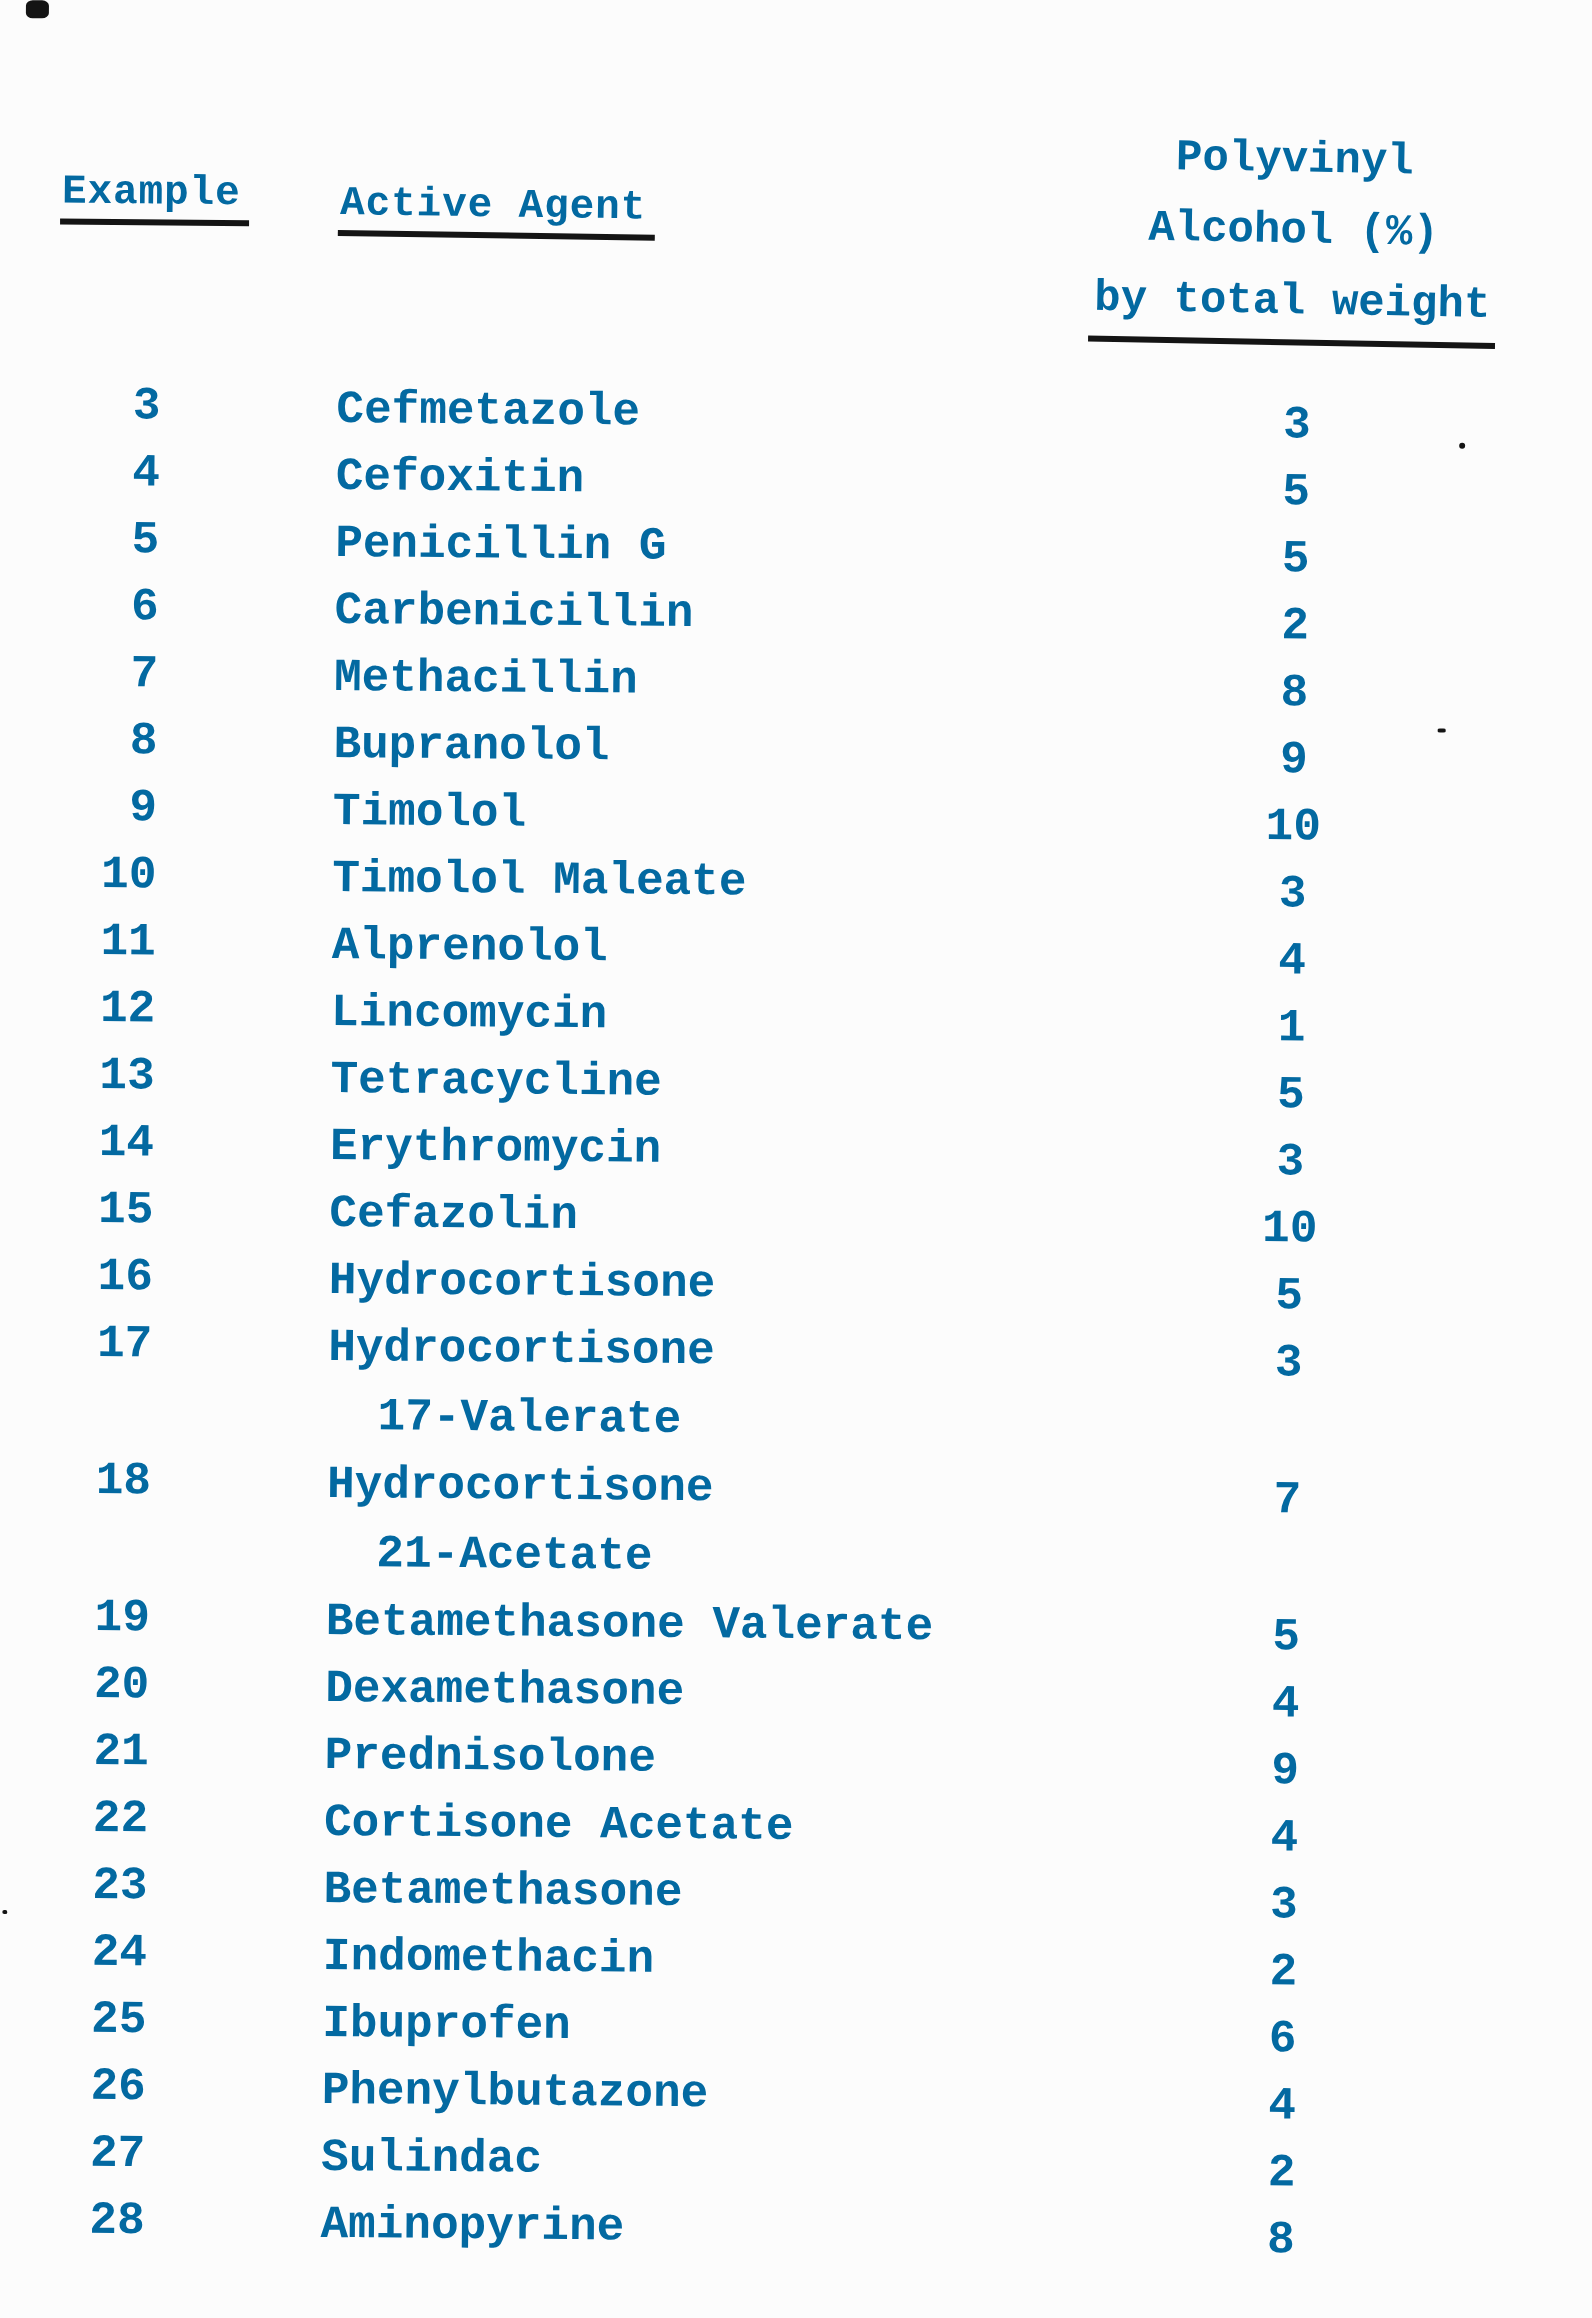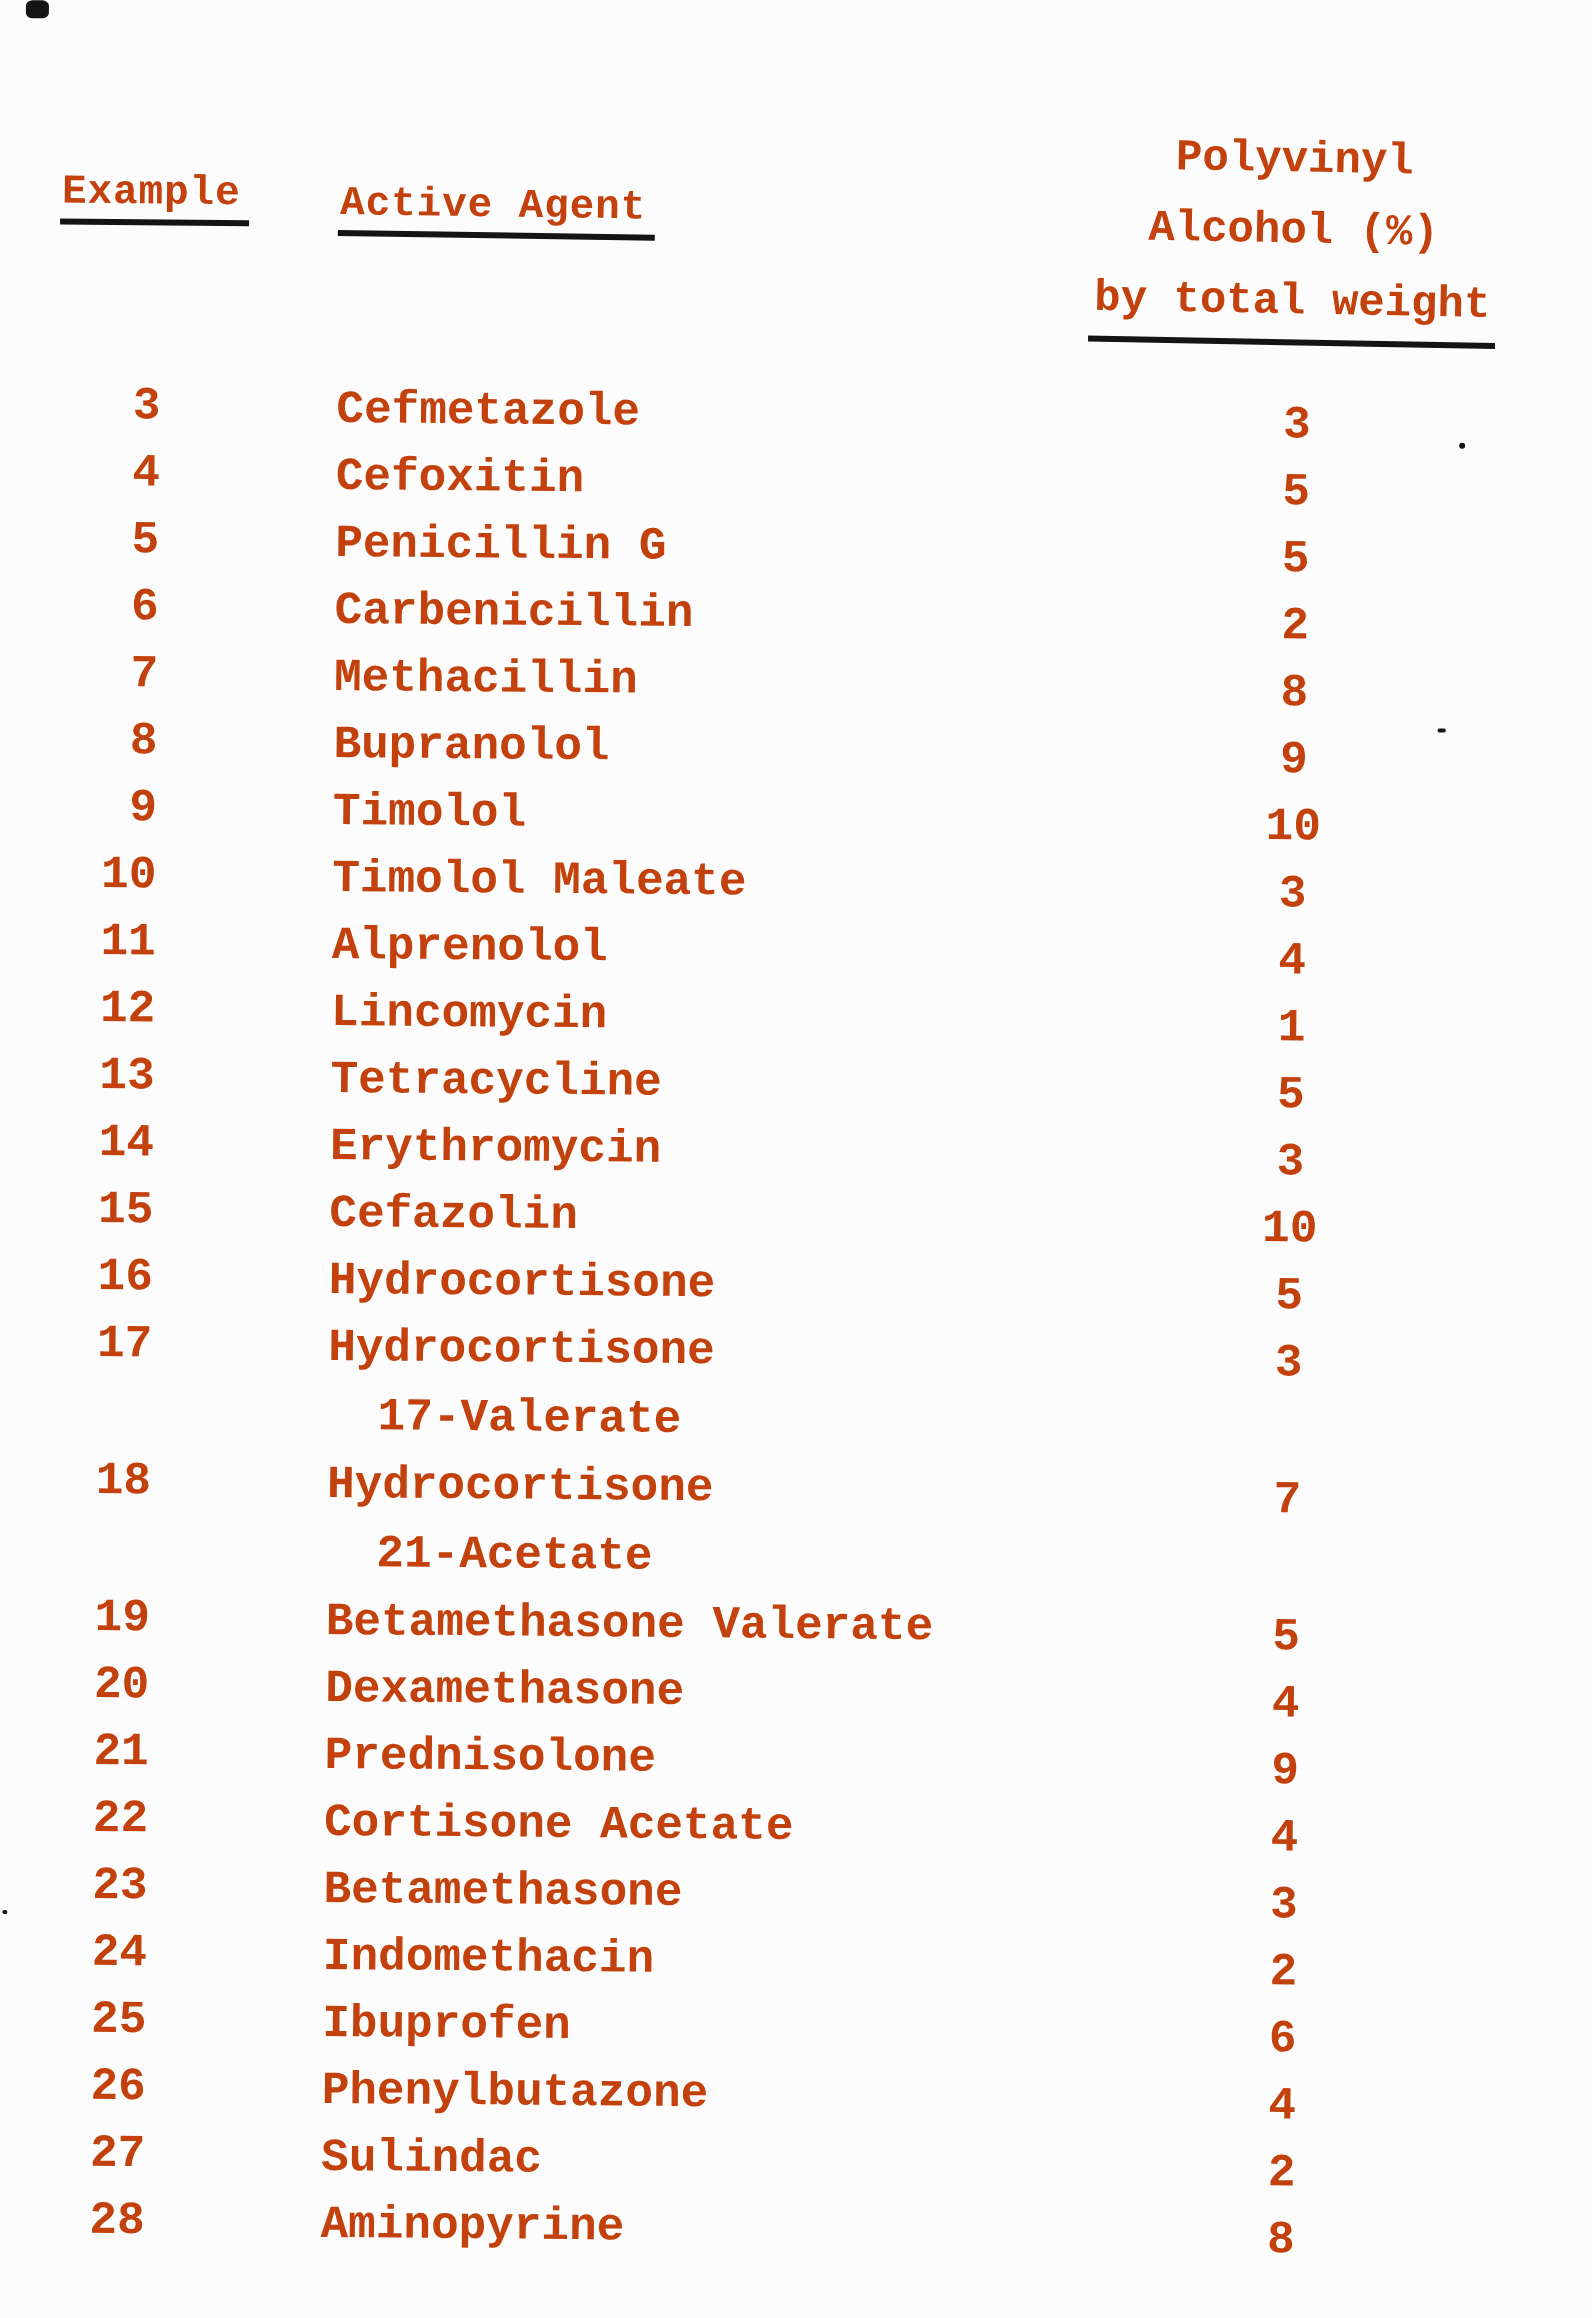--- a/index.html
+++ b/index.html
@@ -4,21 +4,21 @@
 <title>Scanned patent table — Active Agents / Polyvinyl Alcohol %</title>
 <style>
   html,body{margin:0;padding:0;background:#e8e8e8;}
   .page{
     position:relative;
     width:1592px;height:2319px;
     background:#fcfcfc;
     overflow:hidden;
     font-family:"Liberation Mono","DejaVu Sans Mono",monospace;
     font-weight:700;
-    color:#c2410c;
+    color:#0369a1;
   }
   .content{
     position:absolute;inset:0;
     transform:rotate(0.5deg);
     transform-origin:top left;
   }
   
   .hdr{
     position:absolute;
     font-size:41px;

